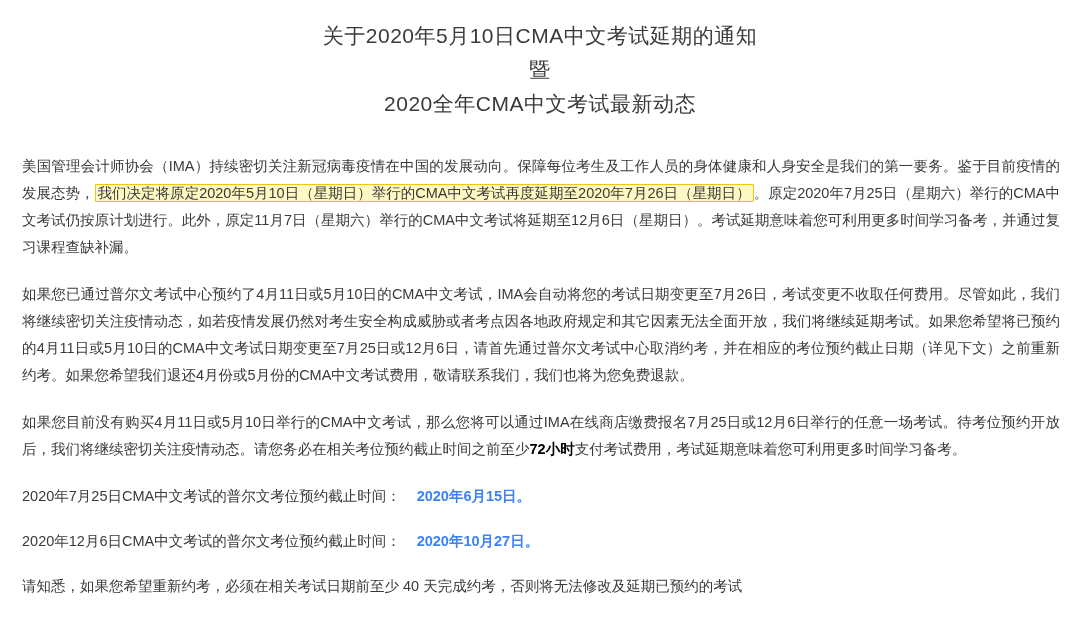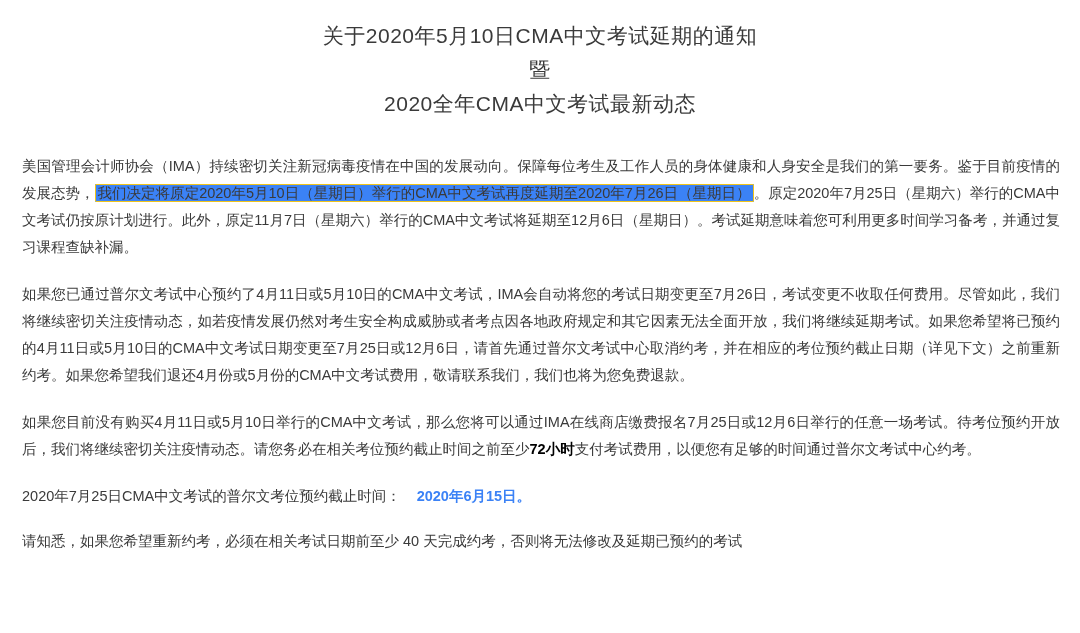--- a/index.html
+++ b/index.html
@@ -41,21 +41,21 @@
     margin-bottom: 18px;
   }
   p.para {
     font-size: 14.5px;
     line-height: 27px;
     margin: 0 0 20px 0;
     text-align: justify;
     color: #3a3a3a;
   }
   .highlight {
-    background: #3b82f6;
+    background: #fef9c3;
     border: 1px solid #f0c419;
     padding: 0 2px;
     border-radius: 1px;
   }
   .deadline-line {
     font-size: 14.5px;
     line-height: 27px;
     margin: 0 0 18px 0;
   }
   .deadline-date {
@@ -84,21 +84,22 @@
     <div class="title-line">2020全年CMA中文考试最新动态</div>
   </div>
 
   <div class="body-block">
 
 
     <p class="para"><span>美国管理会计师协会（IMA）持续密切关注新冠病毒疫情在中国的发展动向。保障每位考生及工作人员的身体健康和人身安全是我们的第一要务。鉴于目前疫情的发展态势，</span><span class="highlight">我们决定将原定2020年5月10日（星期日）举行的CMA中文考试再度延期至2020年7月26日（星期日）</span><span>。原定2020年7月25日（星期六）举行的CMA中文考试仍按原计划进行。此外，原定11月7日（星期六）举行的CMA中文考试将延期至12月6日（星期日）。考试延期意味着您可利用更多时间学习备考，并通过复习课程查缺补漏。</span></p>
 
     <p class="para">如果您已通过普尔文考试中心预约了4月11日或5月10日的CMA中文考试，IMA会自动将您的考试日期变更至7月26日，考试变更不收取任何费用。尽管如此，我们将继续密切关注疫情动态，如若疫情发展仍然对考生安全构成威胁或者考点因各地政府规定和其它因素无法全面开放，我们将继续延期考试。如果您希望将已预约的4月11日或5月10日的CMA中文考试日期变更至7月25日或12月6日，请首先通过普尔文考试中心取消约考，并在相应的考位预约截止日期（详见下文）之前重新约考。如果您希望我们退还4月份或5月份的CMA中文考试费用，敬请联系我们，我们也将为您免费退款。</p>
 
-    <p class="para"><span>如果您目前没有购买4月11日或5月10日举行的CMA中文考试，那么您将可以通过IMA在线商店缴费报名7月25日或12月6日举行的任意一场考试。待考位预约开放后，我们将继续密切关注疫情动态。请您务必在相关考位预约截止时间之前至少</span><b class="strong">72小时</b><span>支付考试费用，以便您有足够的时间通过普尔文考试中心约考。</span></p>
+    <p class="para"><span>如果您目前没有购买4月11日或5月10日举行的CMA中文考试，那么您将可以通过IMA在线商店缴费报名7月25日或12月6日举行的任意一场考试。待考位预约开放后，我们将继续密切关注疫情动态。请您务必在相关考位预约截止时间之前至少</span><b class="strong">72小时</b><span>支付考试费用，考试延期意味着您可利用更多时间学习备考。</span></p>
 
     <div class="deadline-line"><span>2020年7月25日CMA中文考试的普尔文考位预约截止时间：</span><span class="deadline-date">2020年6月15日。</span></div>
 
+    <div class="deadline-line"><span>2020年12月6日CMA中文考试的普尔文考位预约截止时间：</span><span class="deadline-date">2020年10月27日。</span></div>
 
     <div class="note-line">请知悉，如果您希望重新约考，必须在相关考试日期前至少 40 天完成约考，否则将无法修改及延期已预约的考试</div>
 
   </div>
 </div>
 
 </body></html>

